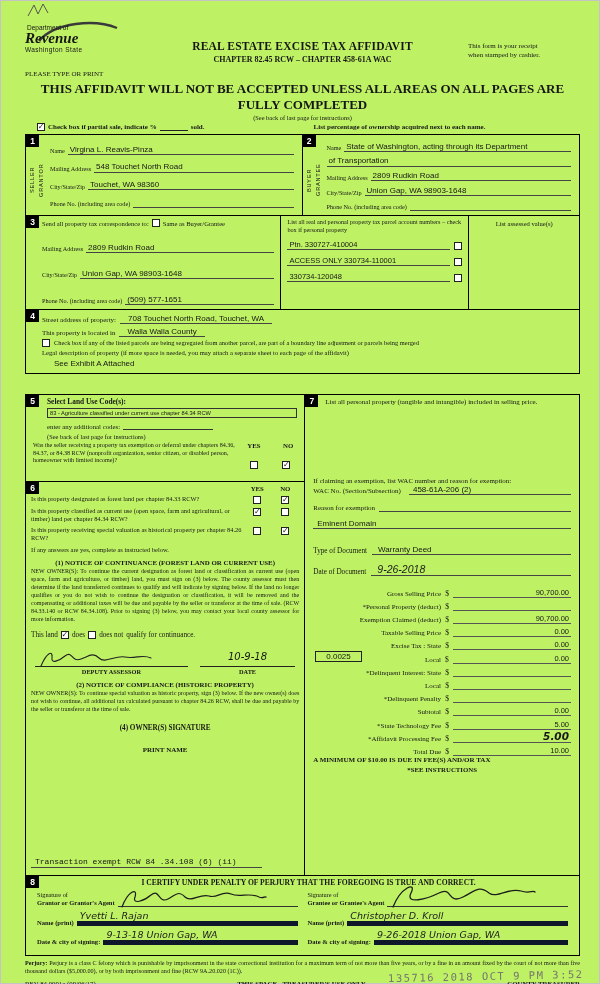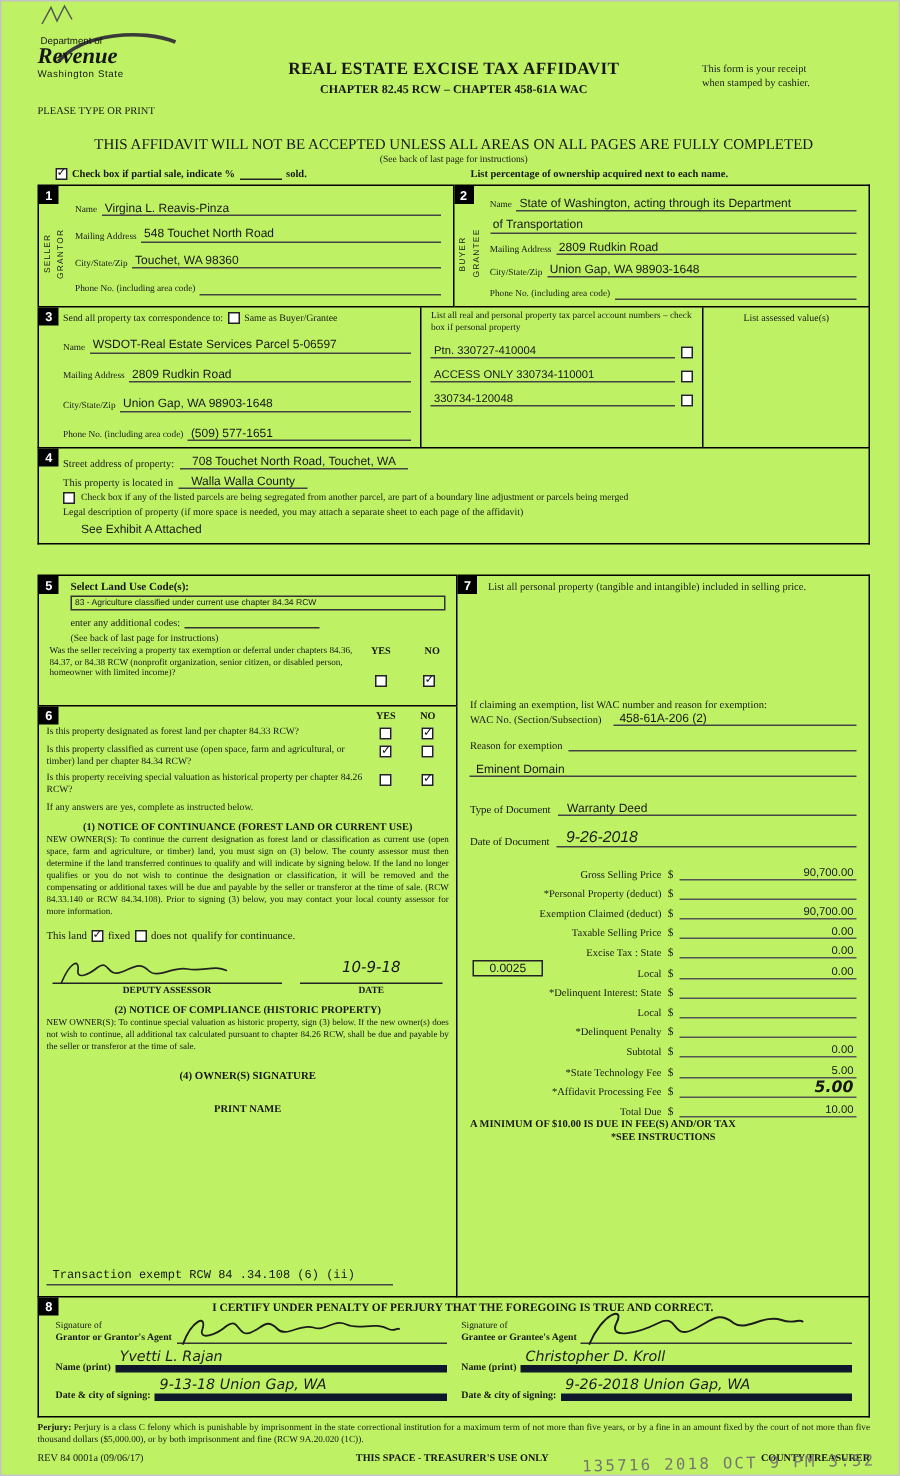--- a/index.html
+++ b/index.html
@@ -15,21 +15,21 @@
 .logo{position:absolute;left:0;top:0;width:118px}
 .swoosh{position:absolute;left:10px;top:-5px}
 .lg1{font-size:6.5px;font-family:"Liberation Sans",sans-serif;margin-left:2px;position:relative}
 .lg2{font-size:15px;font-weight:bold;font-style:italic;line-height:1;position:relative}
 .lg3{font-size:6.5px;font-family:"Liberation Sans",sans-serif;letter-spacing:.4px;position:relative}
 .titleblock{position:absolute;left:50%;transform:translateX(-50%);top:16px;text-align:center;width:330px}
 .title{font-size:11.5px;font-weight:bold;letter-spacing:.2px}
 .chapter{font-size:8px;font-weight:bold;margin-top:3px}
 .receipt{position:absolute;right:0;top:18px;font-size:7px;width:112px;line-height:1.25}
 .typeprint{font-size:7px}
-.warning{font-size:10px;font-weight:normal;text-align:center;margin-top:13px}
+.warning{font-size:13px;font-weight:bold;text-align:center;margin-top:3px}
 .seeback{font-size:6.4px;text-align:center;margin-top:1px}
 .partialrow{display:flex;align-items:flex-end;margin-top:2px;font-size:7px}
 .partialleft{display:flex;align-items:flex-end;gap:3px;width:52%;padding-left:12px}
 .pctline{display:inline-block;width:28px;border-bottom:1px solid #222;height:7px}
 .partialright{flex:1;font-size:7px}
 
 
 .cb{width:8px;height:8px;border:1px solid #222;display:inline-flex;align-items:center;justify-content:center;background:#fff;flex:none}
 .cb>span{font-size:8px;line-height:1;font-family:"DejaVu Sans",sans-serif;transform:translateY(-.5px)}
 .numbox{position:absolute;left:0;top:0;width:13px;height:12px;background:#000;color:#fff;font-size:8.5px;font-weight:bold;
@@ -247,24 +247,20 @@
     <div class="numbox">3</div>
     <div class="s3left">
       <div class="s3send">
         <span>Send all property tax correspondence to:</span>
         <span class="cb">
             <span></span>
           </span>
         <span>Same as Buyer/Grantee</span>
       </div>
       <div class="frow">
-        <span class="flbl">Name</span>
-        <span class="fval">WSDOT-Real Estate Services Parcel 5-06597</span>
-      </div>
-      <div class="frow">
         <span class="flbl">Mailing Address</span>
         <span class="fval">2809 Rudkin Road</span>
       </div>
       <div class="frow">
         <span class="flbl">City/State/Zip</span>
         <span class="fval">Union Gap, WA 98903-1648</span>
       </div>
       <div class="frow">
         <span class="flbl">Phone No. (including area code)</span>
         <span class="fval">(509) 577-1651</span>
@@ -396,21 +392,21 @@
 
         <div class="ifyes">If any answers are yes, complete as instructed below.</div>
         <div class="ntitle">(1) NOTICE OF CONTINUANCE (FOREST LAND OR CURRENT USE)</div>
         <div class="nbody">NEW OWNER(S): To continue the current designation as forest land or classification as current use (open space, farm and agriculture, or timber) land, you must sign on (3) below. The county assessor must then determine if the land transferred continues to qualify and will indicate by signing below. If the land no longer qualifies or you do not wish to continue the designation or classification, it will be removed and the compensating or additional taxes will be due and payable by the seller or transferor at the time of sale. (RCW 84.33.140 or RCW 84.34.108). Prior to signing (3) below, you may contact your local county assessor for more information.</div>
 
         <div class="landrow">
           <span>This land</span>
           <span class="cb">
               <span class="hand">✓</span>
             </span>
-          <span>fixed</span>
+          <span>does</span>
           <span class="cb">
               <span></span>
             </span>
           <span>does not</span>
           <span>qualify for continuance.</span>
         </div>
 
         <div class="assessor">
           <div class="assessorL">
             <div class="sigrule">

